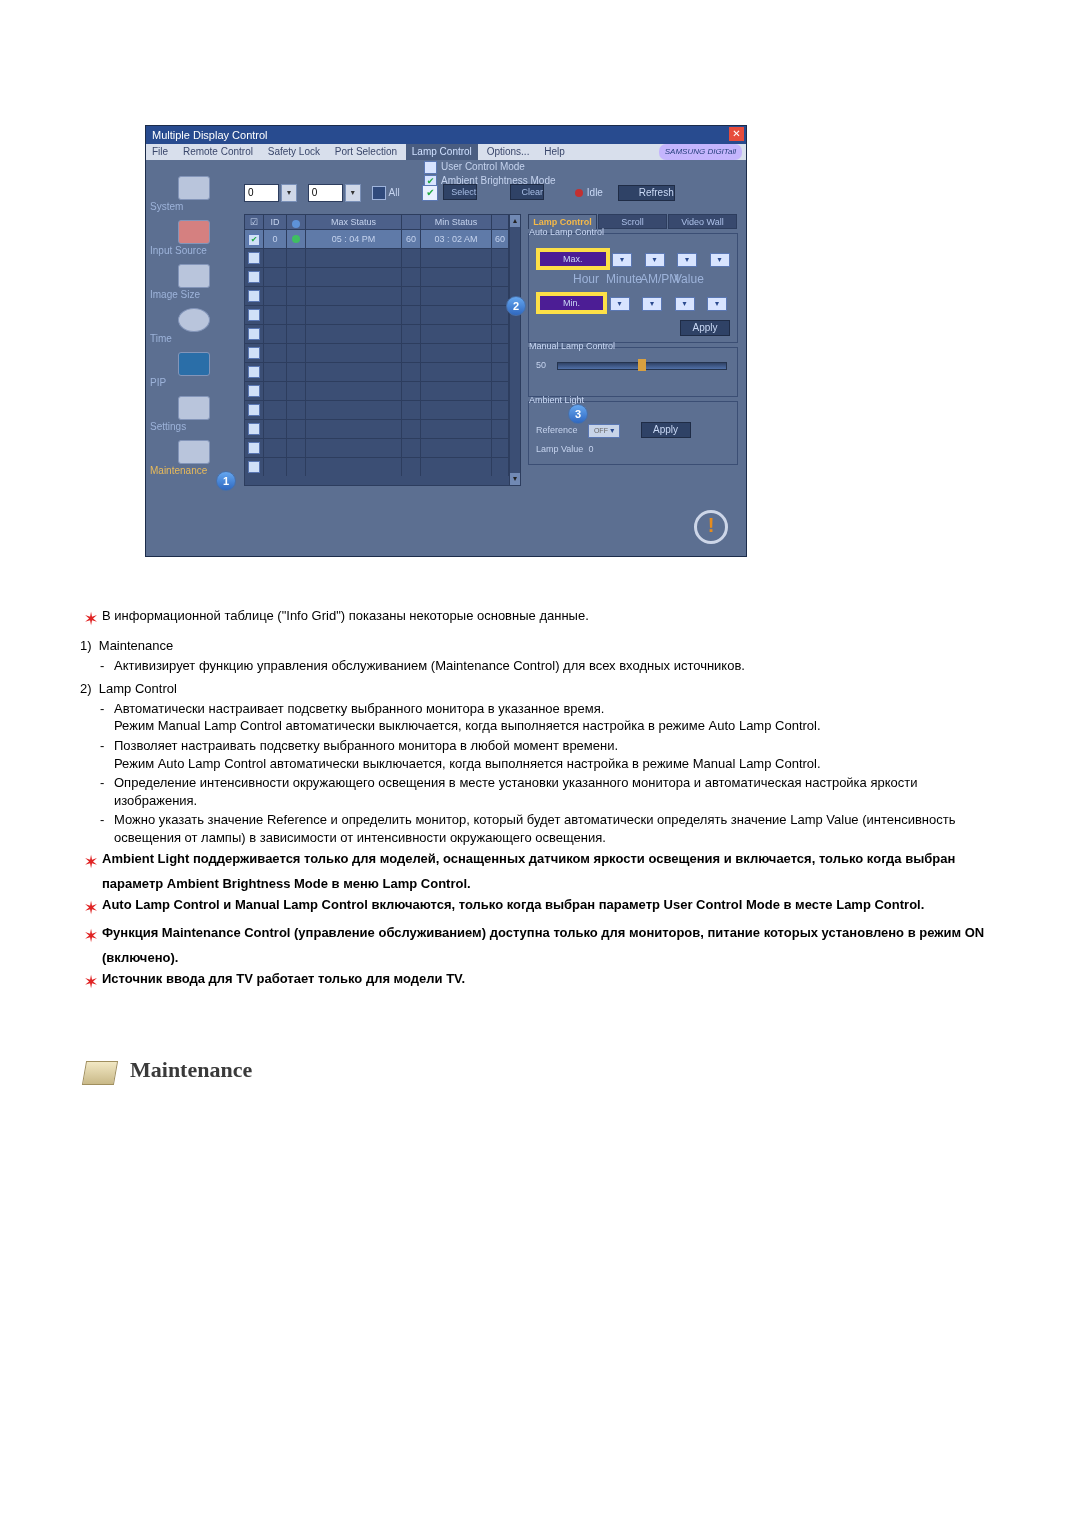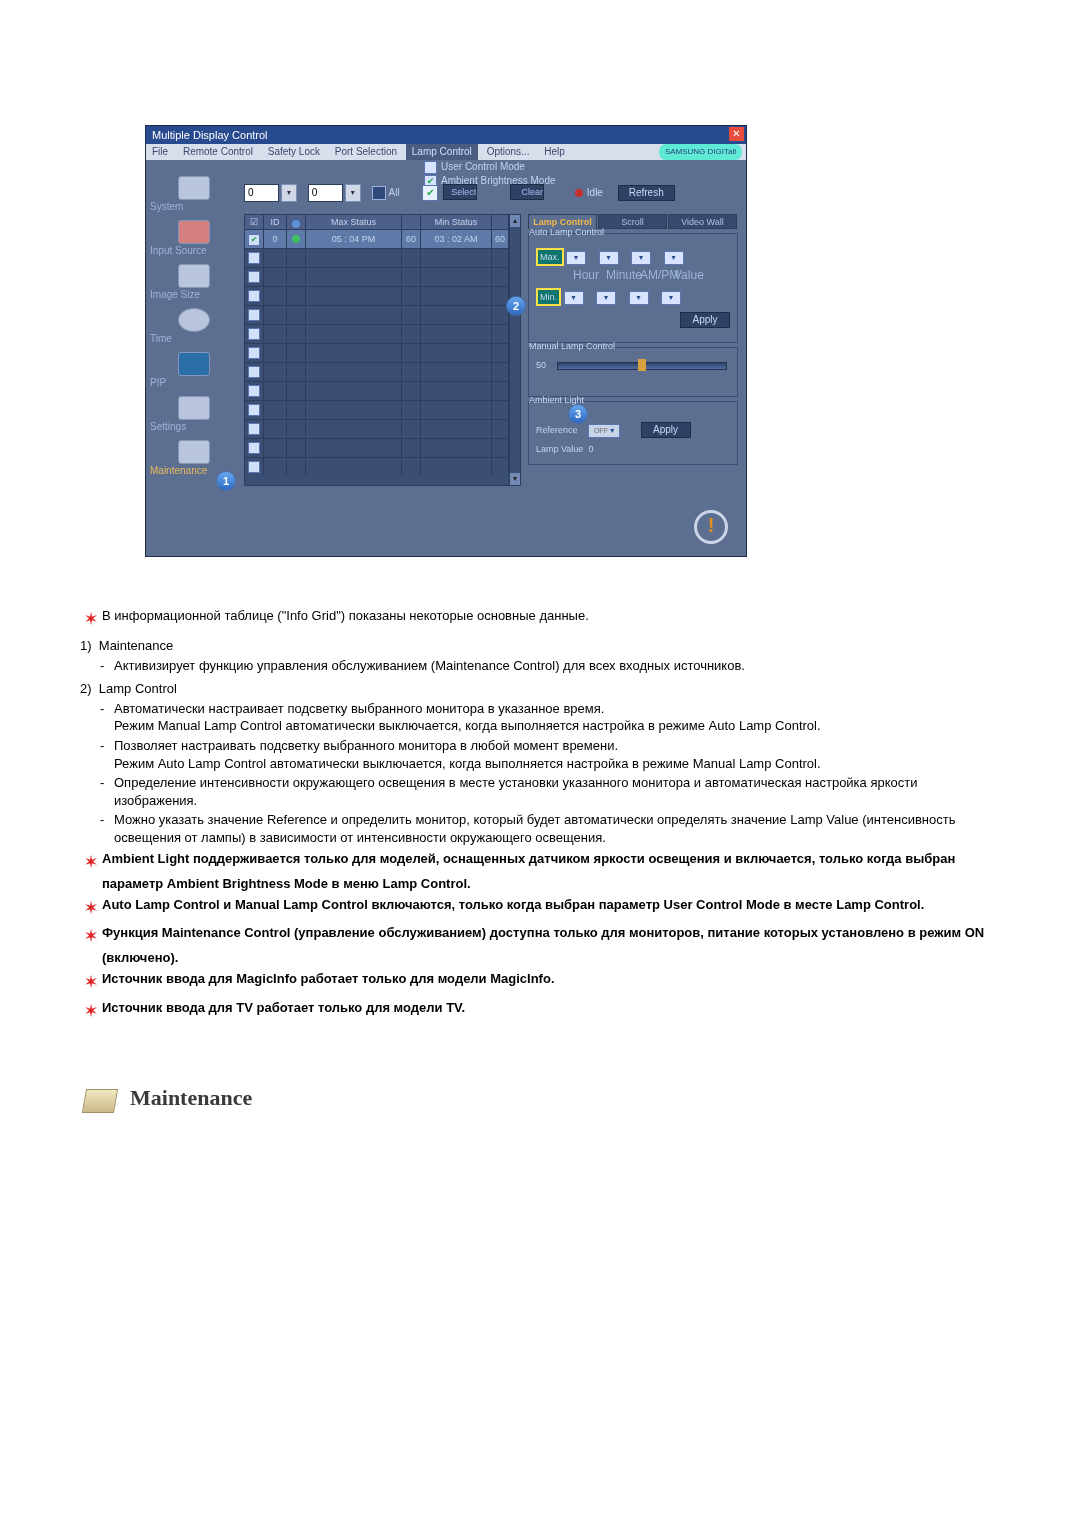--- a/index.html
+++ b/index.html
@@ -3,33 +3,33 @@
 <meta charset="utf-8">
 <style>
   body{margin:0;background:#fff;font-family:Arial,Helvetica,sans-serif;font-size:13px;color:#000;width:1080px}
   .page{padding:125px 80px 80px 80px}
   .screenshot{border:1px solid #1c2c4a;width:600px;height:430px;margin-left:65px;background:#5c6f91;position:relative;color:#c5d3ee}
   .titlebar{background:#284b8f;color:#fff;height:18px;line-height:18px;font-size:11px;padding-left:6px;position:relative}
   .titlebar .close{position:absolute;right:2px;top:1px;width:15px;height:14px;background:#e74c3c;color:#fff;text-align:center;font-size:10px;line-height:14px}
   .menubar{background:#d8dfec;height:16px;font-size:10px;color:#3a476b;position:relative}
   .menubar span{display:inline-block;padding:0 6px;line-height:16px}
   .menubar .lamp{background:#4a5d80;color:#cfe0ff}
-  .brand{position:absolute;right:4px;top:0;font-size:8px;background:#5eead4;border-radius:7px;padding:0 6px;color:#28427e;line-height:14px}
+  .brand{position:absolute;right:4px;top:0;font-size:8px;font-style:italic;background:#c4b5fd;border-radius:7px;padding:0 6px;color:#28427e;line-height:14px}
   .submenu{font-size:10px;padding-left:260px}
   .submenu div{height:14px;line-height:14px}
   .submenu .ck{display:inline-block;width:11px;height:11px;background:#d8e4ff;border:1px solid #5a77b3;color:#2a4;font-size:9px;text-align:center;line-height:10px;margin-right:4px;vertical-align:middle}
   .toprow{position:absolute;top:58px;left:98px;right:8px;height:20px;font-size:10px}
   .toprow .numbox{display:inline-block;background:#fff;color:#000;width:30px;height:16px;line-height:16px;padding-left:3px;border:1px solid #2d3d5e;margin-right:2px}
   .toprow .dd{display:inline-block;width:14px;height:16px;background:#d0d8e8;border:1px solid #7a90b8;vertical-align:top;text-align:center;color:#333;font-size:8px;line-height:16px;margin-right:8px}
   .toprow .allck{display:inline-block;width:12px;height:12px;background:#304a7c;border:1px solid #9fb4dc;vertical-align:middle;margin-right:3px}
   .toprow .sel{display:inline-block;width:14px;height:14px;background:#e8f0ff;border:1px solid #5a77b3;color:#2a4;text-align:center;font-size:10px;line-height:13px;vertical-align:middle;margin-left:20px}
   .toprow .tabbtn{display:inline-block;background:#2f4266;border:1px solid #1f2c46;color:#a7bde4;text-align:right;height:14px;line-height:14px;font-size:9px;vertical-align:top}
   .toprow .idle{display:inline-block;color:#cad9f5;margin-left:28px;font-size:10px}
   .toprow .idle::before{content:"";display:inline-block;width:8px;height:8px;background:#c33030;border-radius:50%;margin-right:4px;vertical-align:middle}
-  .toprow .refresh{display:inline-block;background:#2f4266;border:1px solid #1f2c46;color:#cad9f5;width:55px;height:14px;line-height:14px;text-align:center;font-size:10px;margin-left:12px}
+  .toprow .refresh{display:inline-block;background:#2f4266;border:1px solid #1f2c46;color:#cad9f5;width:55px;height:14px;line-height:14px;text-align:right;font-size:10px;margin-left:12px}
   .sidebar{position:absolute;top:48px;left:4px;width:88px;text-align:left;font-size:10px;color:#9db3da}
   .sidebar .sbitem{margin:2px 0 8px 0}
   .sidebar .sbicon{width:30px;height:22px;margin:0 auto 1px auto;background:#b9c5dc;border:1px solid #8395b9;border-radius:3px}
   .sidebar .sblabel{color:#9db3da}
   .sidebar .sel .sblabel{color:#e8ba5a}
   .gridwrap{position:absolute;top:88px;left:98px;width:264px;bottom:70px;background:#3b4e74;border:1px solid #2d3d5e}
   .gridhead{display:flex;background:#4c608a;height:14px;font-size:9px;color:#c5d3ee}
   .gridhead div{border-right:1px solid #2d3d5e;text-align:center;line-height:14px}
   .gh-ck{width:18px}.gh-id{width:22px}.gh-st{width:18px}.gh-max{flex:1}.gh-v1{width:18px}.gh-min{width:70px}.gh-v2{width:16px}
   .gridrow{display:flex;height:18px;font-size:9px;border-top:1px solid #2d3d5e}
@@ -39,21 +39,21 @@
   .gridrow.first .ckc span::after{content:"✔";color:#2a4;font-size:8px;display:block;line-height:9px}
   .statdot{display:inline-block;width:8px;height:8px;border-radius:50%;background:#3fbf61;margin-top:5px}
   .scrolltrack{position:absolute;top:88px;left:363px;width:10px;bottom:70px;background:#3b4e74;border:1px solid #2d3d5e}
   .scrolltrack .arr{height:12px;background:#7189b4;font-size:8px;text-align:center;color:#222;line-height:12px}
   .rpanel{position:absolute;top:88px;right:8px;width:210px;font-size:9px;color:#c5d3ee}
   .tabs{display:flex;height:15px}
   .tabs div{flex:1;text-align:center;line-height:15px;background:#38496e;border:1px solid #2d3d5e;margin-right:1px;color:#acc0e8}
   .tabs div.active{background:#5c6f91;color:#f5b948;font-weight:bold;border-bottom:none}
   .fieldset{border:1px solid #3b4e74;margin-top:4px;padding:8px 7px 10px 7px;position:relative}
   .fieldset .legend{position:absolute;top:-7px;left:0;right:0;text-align:left;font-size:9px;color:#cad9f5}
-  .fbtn{display:inline-block;background:#0f766e;border:2px solid #fde047;color:#cad9f5;height:14px;line-height:14px;padding:0 2px;font-size:9px}
+  .fbtn{display:inline-block;background:#4c1d95;border:4px solid #fde047;color:#cad9f5;height:14px;line-height:14px;padding:0 23px;font-size:9px}
   .drop{display:inline-block;width:18px;height:12px;background:#d8e4ff;border:1px solid #5a77b3;vertical-align:middle;text-align:center;color:#2a4a8f;font-size:8px;line-height:11px}
   .row{margin-top:6px}
   .labels{display:flex;font-size:12px;color:#9db3da;margin:2px 0 0 36px}
   .labels span{width:28px;text-align:center;margin-right:6px}
   .apply{display:inline-block;background:#2f4266;border:1px solid #1f2c46;color:#cad9f5;width:48px;text-align:center;height:14px;line-height:14px;font-size:10px;float:right;margin-top:6px}
   .slider{height:6px;background:linear-gradient(#2f4266,#5070a8);border:1px solid #25344f;position:relative;margin-top:6px}
   .slider .thumb{position:absolute;left:50%;top:-4px;width:8px;height:12px;background:#d8a040;margin-left:-4px}
   .callout{position:absolute;width:18px;height:18px;border-radius:50%;background:linear-gradient(#65a7f0,#2f68c0);color:#fff;font-weight:bold;text-align:center;line-height:18px;font-size:11px;border:1px solid #486fa8}
   .bigicon{position:absolute;right:18px;bottom:12px;width:28px;height:28px;border:3px solid #cdd6e8;border-radius:50%;color:#e78c1c;text-align:center;font-size:20px;line-height:24px;font-weight:bold}
   .notes{margin-top:50px;line-height:1.35}
@@ -356,21 +356,20 @@
         <span style="white-space:pre-line">Определение интенсивности окружающего освещения в месте установки указанного монитора и автоматическая настройка яркости изображения.</span>
       </div>
     <div class="sub">
         <span class="dash">-</span>
         <span style="white-space:pre-line">Можно указать значение Reference и определить монитор, который будет автоматически определять значение Lamp Value (интенсивность освещения от лампы) в зависимости от интенсивности окружающего освещения.</span>
       </div>
 
     <div class="para"><span class="star">✶</span><b>Ambient Light поддерживается только для моделей, оснащенных датчиком яркости освещения и включается, только когда выбран параметр Ambient Brightness Mode в меню Lamp Control.</b></div>
     <div class="para"><span class="star">✶</span><b>Auto Lamp Control и Manual Lamp Control включаются, только когда выбран параметр User Control Mode в месте Lamp Control.</b></div>
     <div class="para"><span class="star">✶</span><b>Функция Maintenance Control (управление обслуживанием) доступна только для мониторов, питание которых установлено в режим ON (включено).</b></div>
-    <div class="para"><span class="star">✶</span><b>Источник ввода для MagicInfo работает только для модели MagicInfo.</b></div>
     <div class="para"><span class="star">✶</span><b>Источник ввода для TV работает только для модели TV.</b></div>
   </div>
 
   <div class="sec-title">
     <span class="box"></span><span>Maintenance</span>
   </div>
 
 </div>
 
 </body></html>

